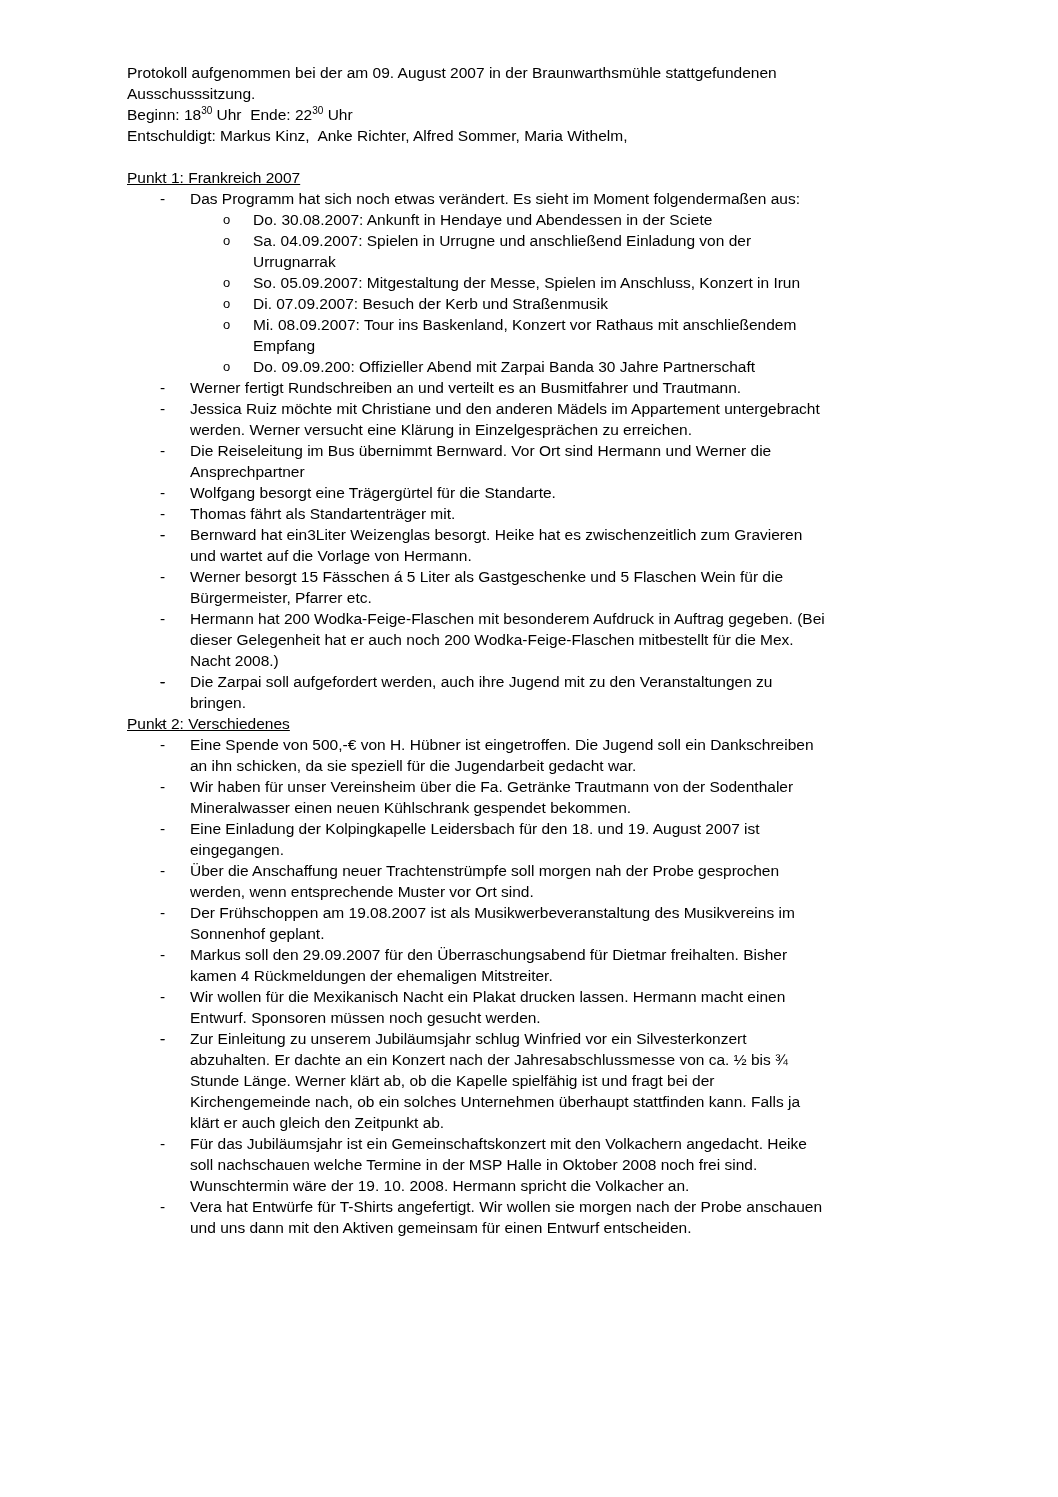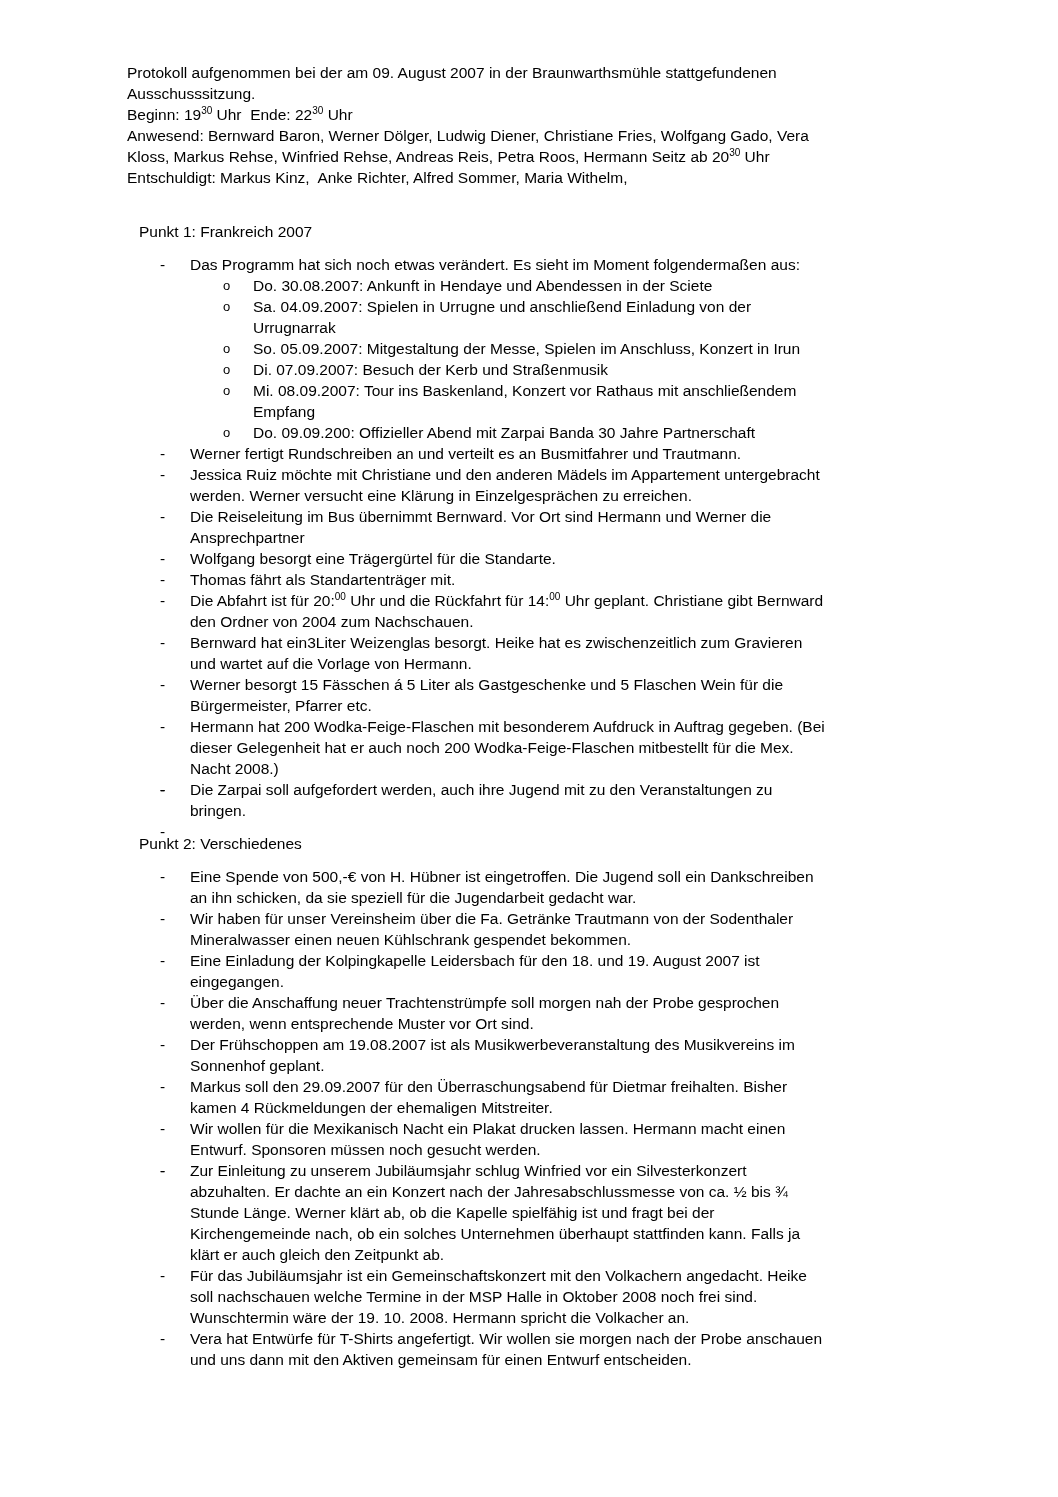--- a/index.html
+++ b/index.html
@@ -26,32 +26,31 @@
     line-height: 0;
     vertical-align: super;
     letter-spacing: 0;
     margin-top: 40px;
   }
   .li { position: relative; }
   .l1 { padding-left: 63px; }
   .l1 > .mk { position: absolute; left: 33px; top: 0; }
   .l2 { padding-left: 126px; }
   .l2 > .mk { position: absolute; left: 96px; top: 0; font-size: 13px; }
-  .section-title { margin: 12px; font-weight: normal; }
+  .section-title { margin: 0; font-weight: normal; text-decoration: underline; }
 </style>
 </head>
 <body>
 
 <div class="page">
 
   <p class="para">Protokoll aufgenommen bei der am 09. August 2007 in der Braunwarthsmühle stattgefundenen Ausschusssitzung.</p>
 
-  <p class="para"><span>Beginn: 19</span><sup>30</sup><span> Uhr&nbsp; Ende: 22</span><sup>30</sup><span> Uhr</span></p>
+  <p class="para"><span>Beginn: 18</span><sup>30</sup><span> Uhr&nbsp; Ende: 22</span><sup>30</sup><span> Uhr</span></p>
 
-  <p class="para"><span>Anwesend: Bernward Baron, Werner Dölger, Ludwig Diener, Christiane Fries, Wolfgang Gado, Vera Kloss, Markus Rehse, Winfried Rehse, Andreas Reis, Petra Roos, Hermann Seitz ab 20</span><sup>30</sup><span> Uhr</span></p>
 
   <p class="para">Entschuldigt: Markus Kinz,&nbsp; Anke Richter, Alfred Sommer, Maria Withelm,</p>
 
   <div class="blank-line"></div>
 
   <p class="para section-title">Punkt 1: Frankreich 2007</p>
 
   <div class="li l1">
     <span class="mk">-</span>
     <span class="tx">Das Programm hat sich noch etwas verändert. Es sieht im Moment folgendermaßen aus:</span>
@@ -96,21 +95,20 @@
   <div class="li l1">
     <span class="mk">-</span>
     <span class="tx">Wolfgang besorgt eine Trägergürtel für die Standarte.</span>
   </div>
   <div class="li l1">
     <span class="mk">-</span>
     <span class="tx">Thomas fährt als Standartenträger mit.</span>
   </div>
   <div class="li l1">
     <span class="mk">-</span>
-    <span class="tx"><span>Die Abfahrt ist für 20:</span><sup>00</sup><span> Uhr und die Rückfahrt für 14:</span><sup>00</sup><span> Uhr geplant. Christiane gibt Bernward den Ordner von 2004 zum Nachschauen.</span></span>
   </div>
   <div class="li l1">
     <span class="mk">-</span>
     <span class="tx">Bernward hat ein3Liter Weizenglas besorgt. Heike hat es zwischenzeitlich zum Gravieren und wartet auf die Vorlage von Hermann.</span>
   </div>
   <div class="li l1">
     <span class="mk">-</span>
     <span class="tx">Werner besorgt 15 Fässchen á 5 Liter als Gastgeschenke und 5 Flaschen Wein für die Bürgermeister, Pfarrer etc.</span>
   </div>
   <div class="li l1">

